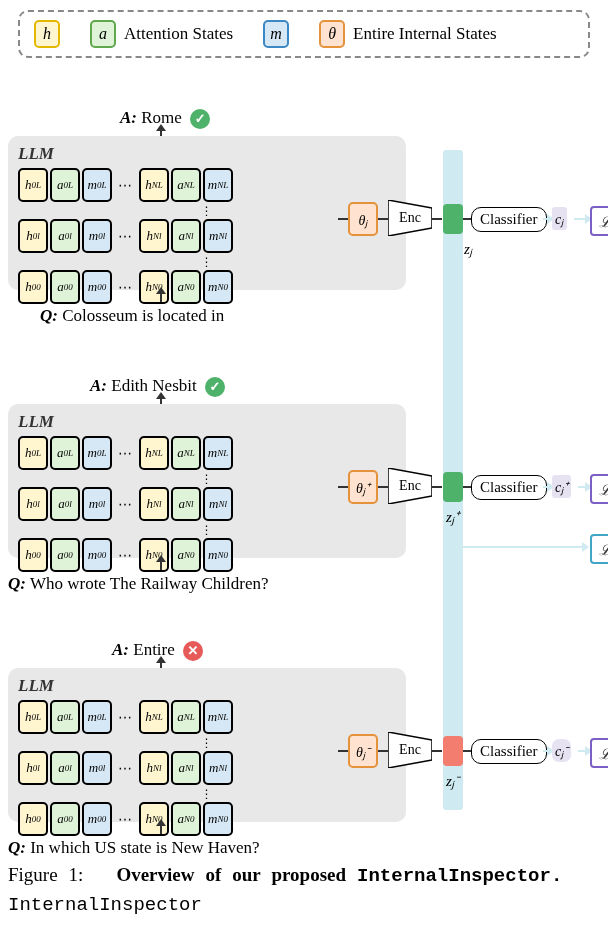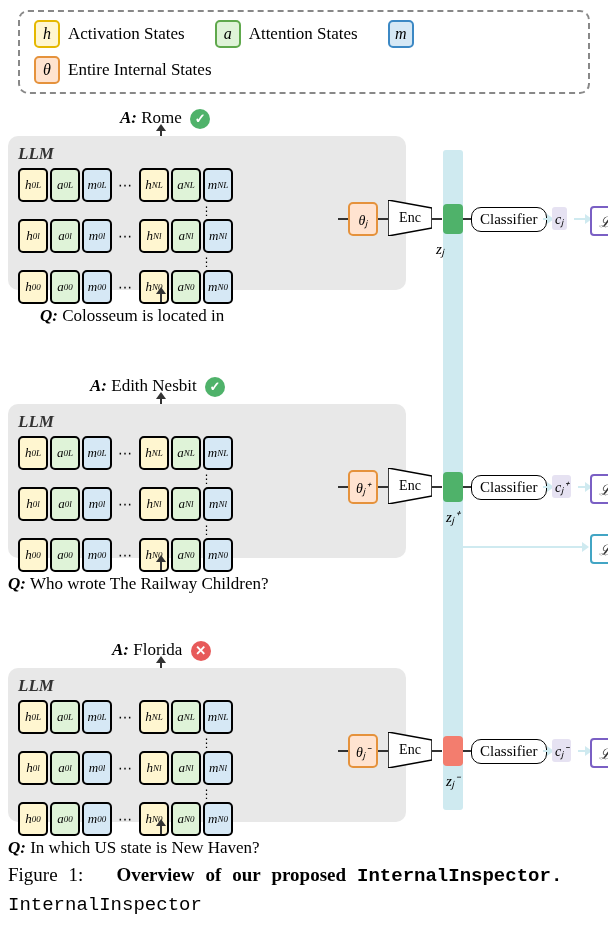--- a/index.html
+++ b/index.html
@@ -72,21 +72,20 @@
   .caption .fig { }
   .caption .bold { font-weight: bold; }
   .caption .tt { font-family: 'Courier New', monospace; }
 </style>
 </head>
 <body>
 
 <div class="legend">
   <div class="legend-item">
     <div class="legend-box box-h">h</div>
-    <span>Activation States</span>
   </div>
   <div class="legend-item">
     <div class="legend-box box-a">a</div>
     <span>Attention States</span>
   </div>
   <div class="legend-item">
     <div class="legend-box box-m">m</div>
   </div>
   <div class="legend-item">
     <div class="legend-box box-theta">θ</div>
@@ -145,21 +144,21 @@
 <div class="enc-box" style="top:200px; left:388px;">
   <svg class="enc-svg" viewBox="0 0 44 36">
       <polygon points="0,0 44,8 44,28 0,36" fill="#fff" stroke="#000" stroke-width="1.5"></polygon>
     </svg>
   <span class="enc-label">Enc</span>
 </div>
 <div class="hconn" style="top:218px; left:432px; width:10px;"></div>
 
 <div class="z-band" style="top:150px; left:443px; height:660px;"></div>
 <div class="z-marker green" style="top:204px; left:443px;"></div>
-<div class="z-label" style="top:238px; left:436px;">zⱼ</div>
+<div class="z-label" style="top:238px; left:464px;">zⱼ</div>
 
 <div class="hconn" style="top:218px; left:463px; width:8px;"></div>
 <div class="classifier" style="top:207px; left:471px;">Classifier</div>
 <div class="hconn-light arrow-r" style="top:218px; left:543px; width:5px;"></div>
 <div class="c-out" style="top:207px; left:552px;">cⱼ</div>
 <div class="hconn-light arrow-r" style="top:218px; left:574px; width:12px;"></div>
 <div class="loss-box loss-cls" style="top:206px; left:590px;"><span>ℒcls</span></div>
 
 <div class="a-line" style="top: 376px; left: 90px;">
   <span class="alabel">A:</span>
@@ -224,21 +223,21 @@
 <div class="hconn-light arrow-r" style="top:486px; left:543px; width:5px;"></div>
 <div class="c-out" style="top:475px; left:552px;">cⱼ⁺</div>
 <div class="hconn-light arrow-r" style="top:486px; left:578px; width:8px;"></div>
 <div class="loss-box loss-cls" style="top:474px; left:590px;"><span>ℒcls</span></div>
 
 <div class="hconn-light arrow-r" style="top:546px; left:463px; width:120px;"></div>
 <div class="loss-box loss-contr" style="top:534px; left:590px;"><span>ℒcontr</span></div>
 
 <div class="a-line" style="top: 640px; left: 112px;">
   <span class="alabel">A:</span>
-  <span>Florida</span>
+  <span>Entire</span>
   <span class="badge no">✕</span>
 </div>
 <div class="arrow-up" style="top:661px; left:160px; height:10px;"></div>
 
 <div class="llm-block bot">
   <div class="llm-label">LLM</div>
   <div class="state-row">
     <div class="state-cell box-h">h<span class="sub">0</span><span class="sup">L</span></div>
     <div class="state-cell box-a">a<span class="sub">0</span><span class="sup">L</span></div>
     <div class="state-cell box-m">m<span class="sub">0</span><span class="sup">L</span></div>
@@ -283,21 +282,21 @@
     </svg>
   <span class="enc-label">Enc</span>
 </div>
 <div class="hconn" style="top:750px; left:432px; width:10px;"></div>
 <div class="z-marker red" style="top:736px; left:443px;"></div>
 <div class="z-label" style="top:770px; left:446px;">zⱼ⁻</div>
 
 <div class="hconn" style="top:750px; left:463px; width:8px;"></div>
 <div class="classifier" style="top:739px; left:471px;">Classifier</div>
 <div class="hconn-light arrow-r" style="top:750px; left:543px; width:5px;"></div>
-<div class="c-out" style="top:739px; left:552px;">cⱼ⁻</div>
+<div class="c-out" style="top:739px; left:552px;border-radius:7px;">cⱼ⁻</div>
 <div class="hconn-light arrow-r" style="top:750px; left:578px; width:8px;"></div>
 <div class="loss-box loss-cls" style="top:738px; left:590px;"><span>ℒcls</span></div>
 
 <div class="caption">
   <span class="fig">Figure 1:</span>&nbsp;&nbsp;
   <span class="bold">Overview of our proposed</span>
   <span class="bold tt">InternalInspector.</span>&nbsp;&nbsp;&nbsp;&nbsp;
   <span class="tt">InternalInspector</span>
 </div>
 

